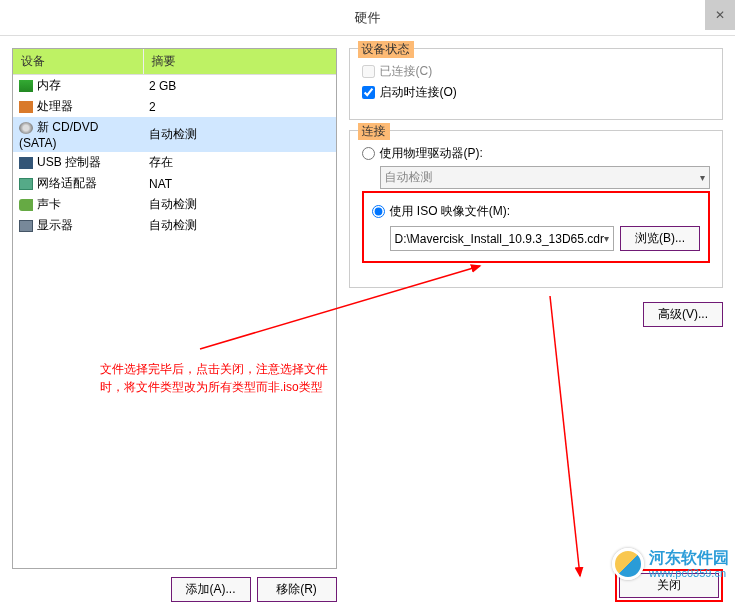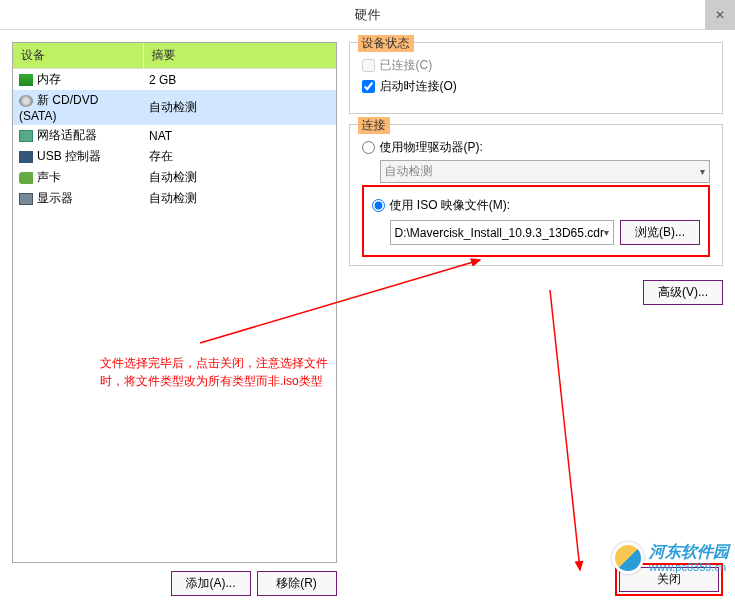--- a/index.html
+++ b/index.html
@@ -10,21 +10,21 @@
     body {
       margin: 0;
       padding: 0;
       background: #f0f0f0;
       width: 735px;
       height: 608px;
       position: relative;
       overflow: hidden;
     }
     .titlebar {
-      height: 30px;
+      height: 36px;
       background: #fff;
       border-bottom: 1px solid #ddd;
       display: flex;
       align-items: center;
       justify-content: center;
       position: relative;
     }
     .title-text {
       font-size: 13px;
       color: #333;
@@ -219,21 +219,21 @@
       border-radius: 50%;
       background: linear-gradient(135deg, #f9c74f 0 50%, #2a9cd8 50% 100%);
       border: 3px solid #fff;
       box-shadow: 0 0 3px rgba(0,0,0,.3);
     }
     .watermark-text {
       display: flex;
       flex-direction: column;
       line-height: 1.1;
     }
-    .wm-title { color: #2a9cd8; font-size: 16px; font-weight: bold; font-style: italic; }
+    .wm-title { color: #2a9cd8; font-size: 16px; font-weight: bold; }
     .wm-url { color: #2a9cd8; font-size: 11px; }
   </style>
 </head>
 <body>
 
 <div class="titlebar">
   <span class="title-text">硬件</span>
   <div class="close-btn">
     <span>✕</span>
   </div>
@@ -248,31 +248,35 @@
           <tr>
             <th>设备</th>
             <th>摘要</th>
           </tr>
         </thead>
         <tbody id="device-rows">
             <tr>
               <td><span class="dev-icon icon-memory"></span><span>内存</span></td>
               <td>2 GB</td>
             </tr>
+            <tr>
+              <td><span class="dev-icon icon-cpu"></span><span>处理器</span></td>
+              <td>2</td>
+            </tr>
             <tr class="selected">
               <td><span class="dev-icon icon-cd"></span><span>新 CD/DVD (SATA)</span></td>
               <td>自动检测</td>
             </tr>
             <tr>
+              <td><span class="dev-icon icon-usb"></span><span>USB 控制器</span></td>
+              <td>存在</td>
+            </tr>
+            <tr>
               <td><span class="dev-icon icon-net"></span><span>网络适配器</span></td>
               <td>NAT</td>
-            </tr>
-            <tr>
-              <td><span class="dev-icon icon-usb"></span><span>USB 控制器</span></td>
-              <td>存在</td>
             </tr>
             <tr>
               <td><span class="dev-icon icon-sound"></span><span>声卡</span></td>
               <td>自动检测</td>
             </tr>
             <tr>
               <td><span class="dev-icon icon-display"></span><span>显示器</span></td>
               <td>自动检测</td>
             </tr>
           </tbody>
@@ -291,21 +295,21 @@
       <label class="checkbox-row">
         <input type="checkbox" id="cb-connected" disabled="" style="">
         <span style="color:#888">已连接(C)</span>
       </label>
       <label class="checkbox-row">
         <input type="checkbox" id="cb-poweron" checked="" style="">
         <span>启动时连接(O)</span>
       </label>
     </div>
 
-    <div class="fieldset" style="padding-bottom:8px;">
+    <div class="fieldset" style="padding-bottom:24px;">
       <div class="fieldset-title">连接</div>
 
       <label class="radio-row">
         <input type="radio" name="conn" id="rb-phys" style="">
         <span>使用物理驱动器(P):</span>
       </label>
       <div class="auto-detect-row">
         <div class="dropdown disabled" style="width:100%;">
           <span class="dropdown-text">自动检测</span>
           <span class="chevron">▾</span>

